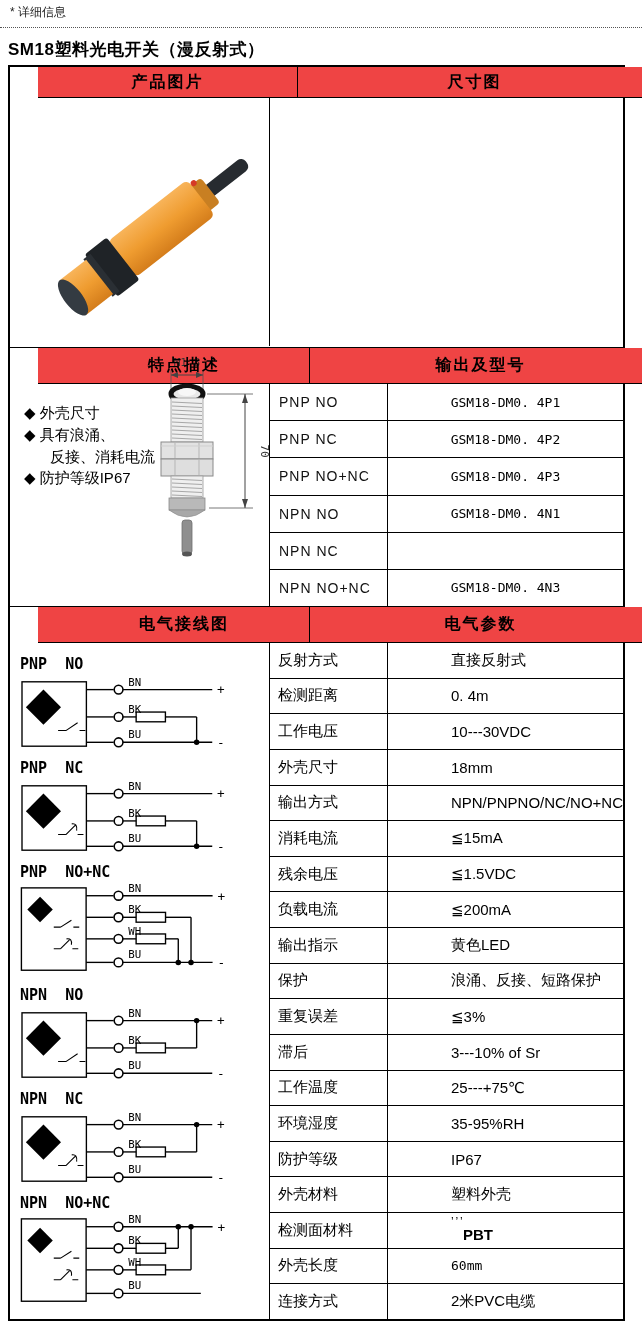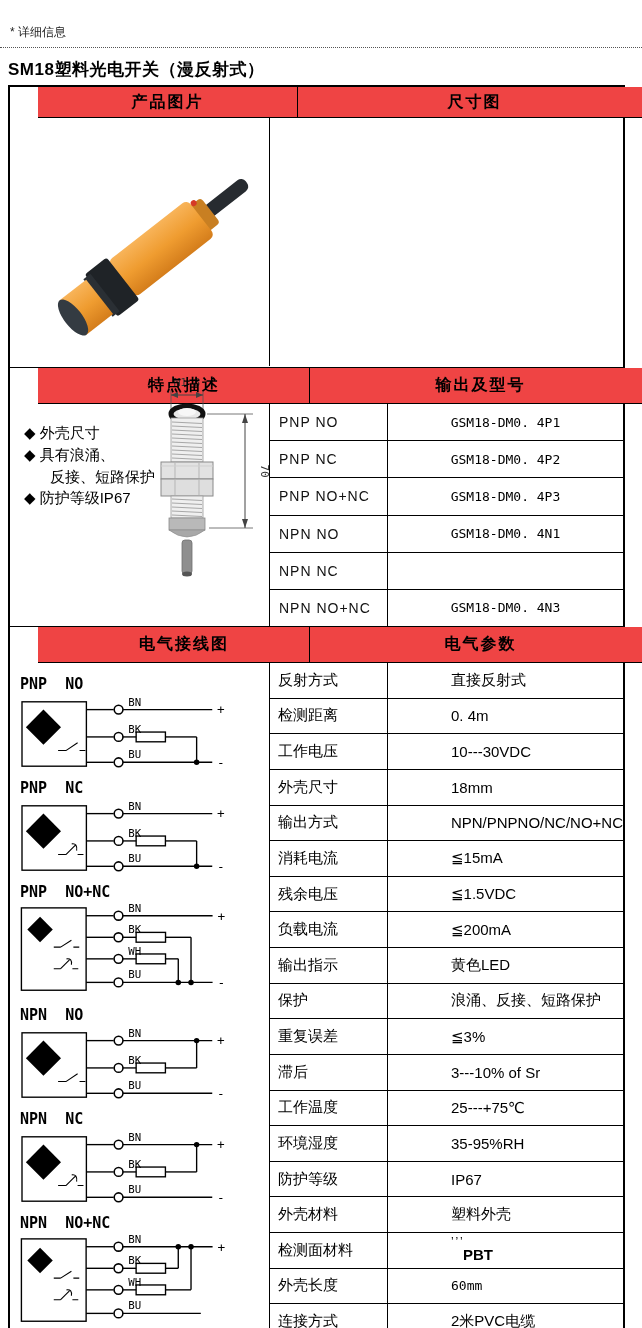--- a/index.html
+++ b/index.html
@@ -1,19 +1,19 @@
 <!DOCTYPE html>
 <html><head>
 <meta charset="utf-8">
 <style>
   * { box-sizing: border-box; margin: 0; padding: 0; }
   html,body { background:#fff; width:642px; }
   body { font-family:"Liberation Sans","DejaVu Sans",sans-serif; color:#000; }
 
-  .note { font-size:12px; color:#222; padding:24px 0 6px 10px; }
+  .note { font-size:12px; color:#222; padding:4px 0 6px 10px; }
   .dotted-rule { border-bottom:1px dotted #555; height:1px; margin:0 0 6px 0; }
   .page-title { font-size:17px; font-weight:bold; padding:4px 0 4px 8px; letter-spacing:0.5px; }
 
   .tbl { margin-left:8px; width:617px; border:2px solid #000; background:#fff; }
   .trow { display:flex; width:100%; border-bottom:1px solid #000; }
   .trow:last-child { border-bottom:none; }
   .cl { width:260px; border-right:1px solid #000; }
   .cr { width:353px; }
   .hdr-row { background:#ef4444;margin-left:28px; }
   .hdr-cell { display:flex; align-items:center; justify-content:center;
@@ -157,21 +157,21 @@
 
   <div class="trow hdr-row h36">
     <div class="cl hdr-cell">特点描述</div>
     <div class="cr hdr-cell">输出及型号</div>
   </div>
 
   <div class="trow contentrow2">
     <div class="cl feat">
       <div>◆ 外壳尺寸</div>
       <div>◆ 具有浪涌、</div>
-      <div class="indent">反接、短路保护</div>
+      <div class="indent">反接、消耗电流</div>
       <div>◆ 防护等级IP67</div>
     </div>
     <div class="cr">
       <div class="subtbl">
         <div class="srow">
           <div class="scell-l">PNP NO</div>
           <div class="scell-r">GSM18-DM0. 4P1</div>
         </div>
         <div class="srow">
           <div class="scell-l">PNP NC</div>

